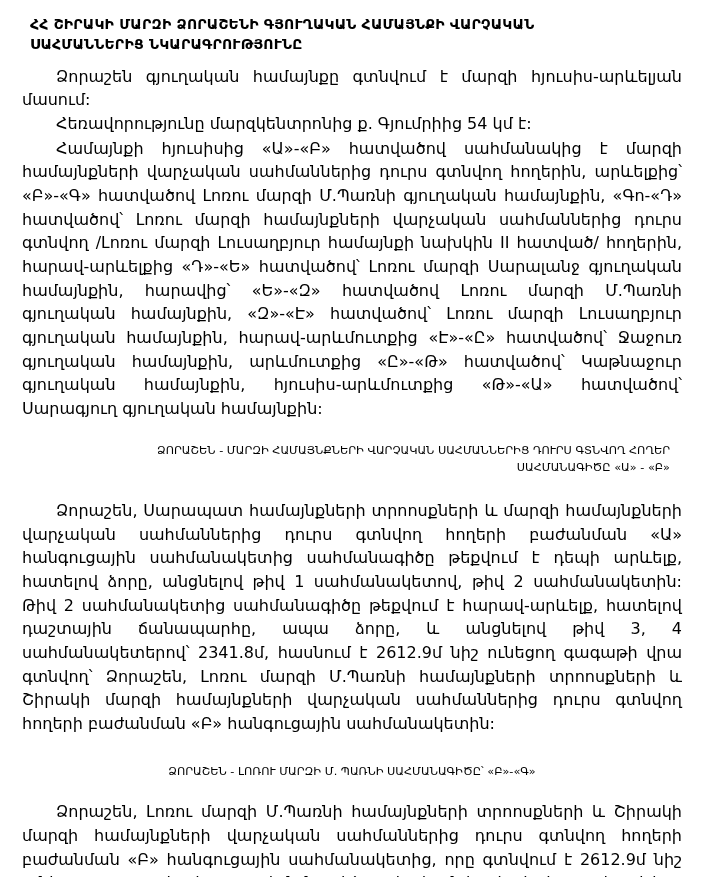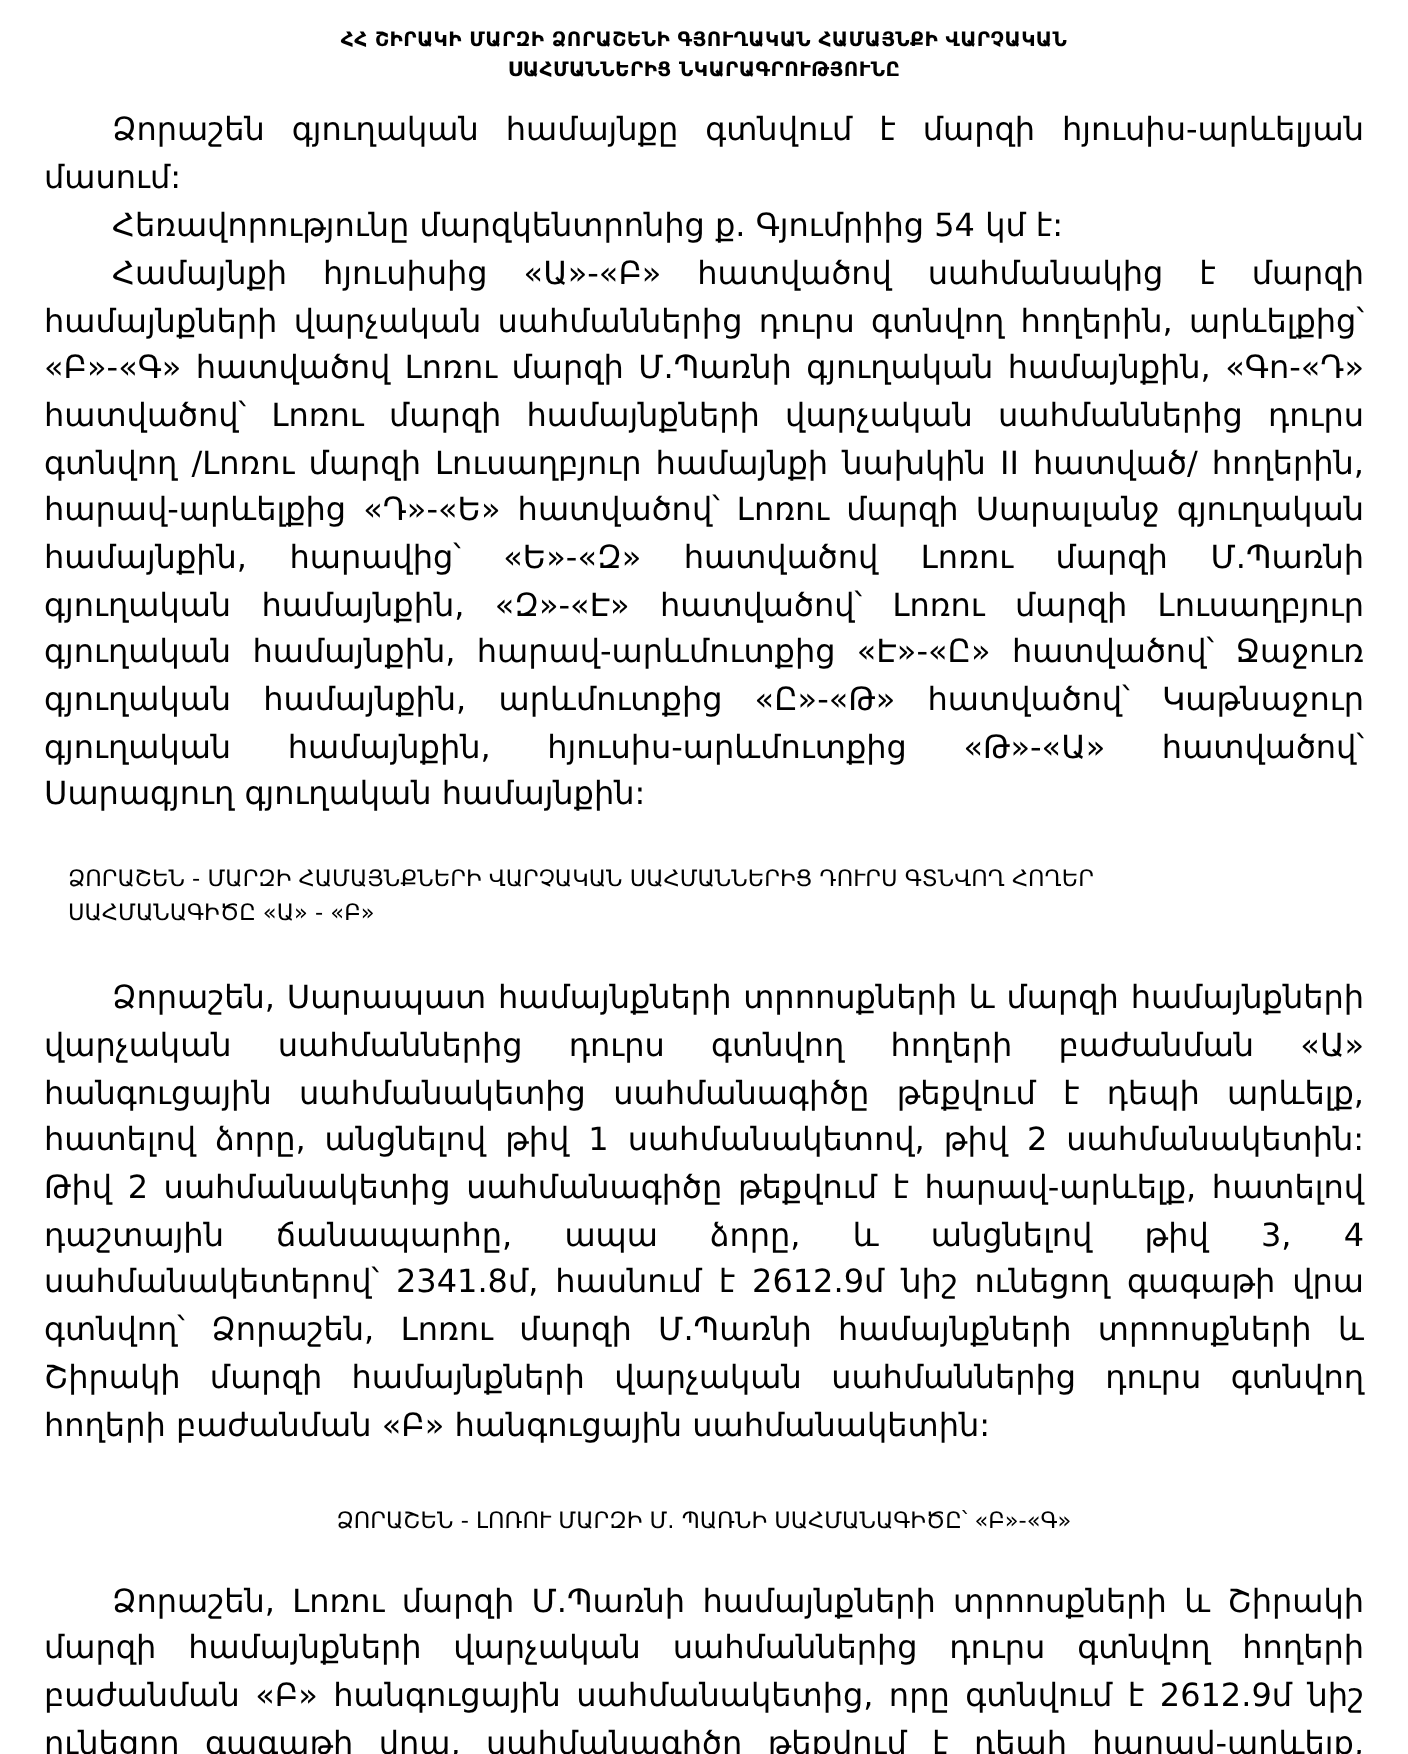--- a/index.html
+++ b/index.html
@@ -15,22 +15,22 @@
     overflow: hidden;
   }
   .page {
     width: 704px;
     height: 877px;
     box-sizing: border-box;
     padding: 14px 22px 0 22px;
     position: relative;
   }
   .doc-title {
-    text-align: center;
-    font-size: 10px;
+    text-align: left;
+    font-size: 14px;
     font-weight: bold;
     line-height: 1.45;
     letter-spacing: 0.2px;
     margin: 0 8px 10px 8px;
   }
   .doc-title .line {
     display: block;
   }
   p.para {
     margin: 0 0 0.5px 0;
@@ -40,21 +40,21 @@
     text-justify: inter-word;
     text-indent: 34px;
   }
   p.para.quote {
     text-indent: 28px;
   }
   .spacer-sm { height: 9px; }
   .spacer-md { height: 15px; }
   .spacer-lg { height: 22px; }
   .section-head {
-    text-align: left;
+    text-align: right;
     font-size: 11.3px;
     font-weight: normal;
     line-height: 1.5;
     margin: 0 12px;
   }
   .section-head .line { display: block; }
   .center-head {
     text-align: center;
     font-size: 11.3px;
     line-height: 1.5;

